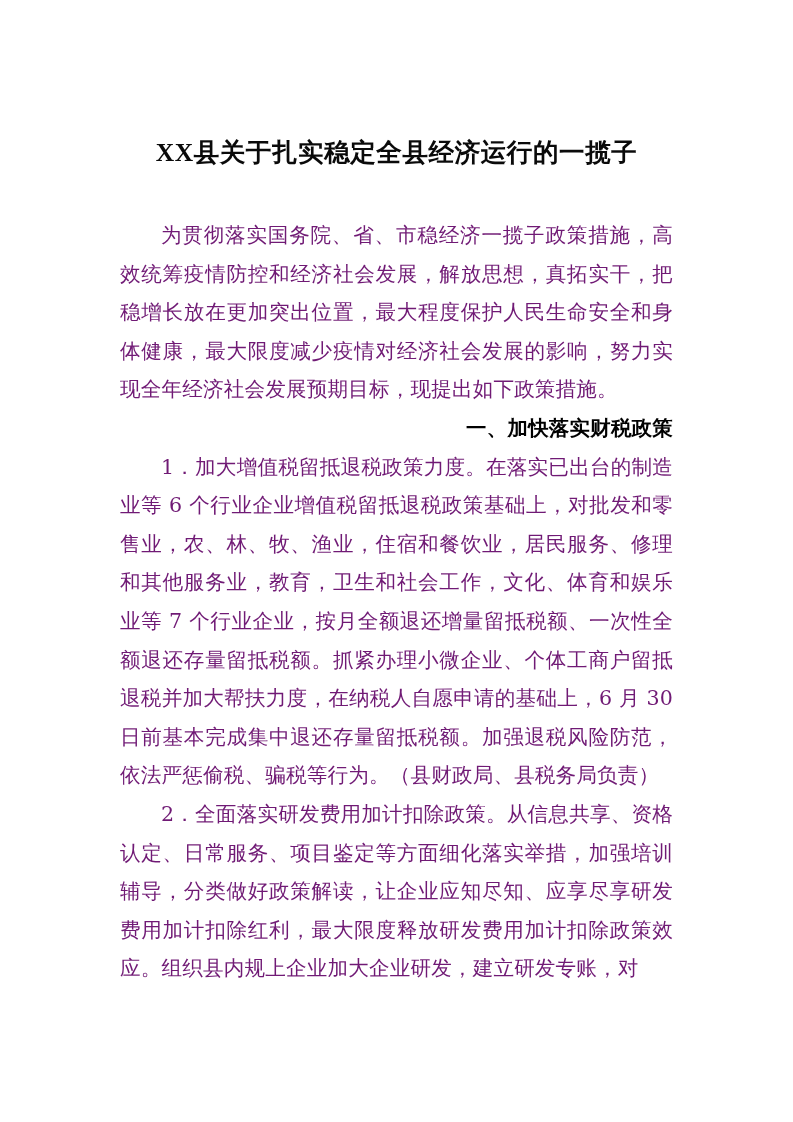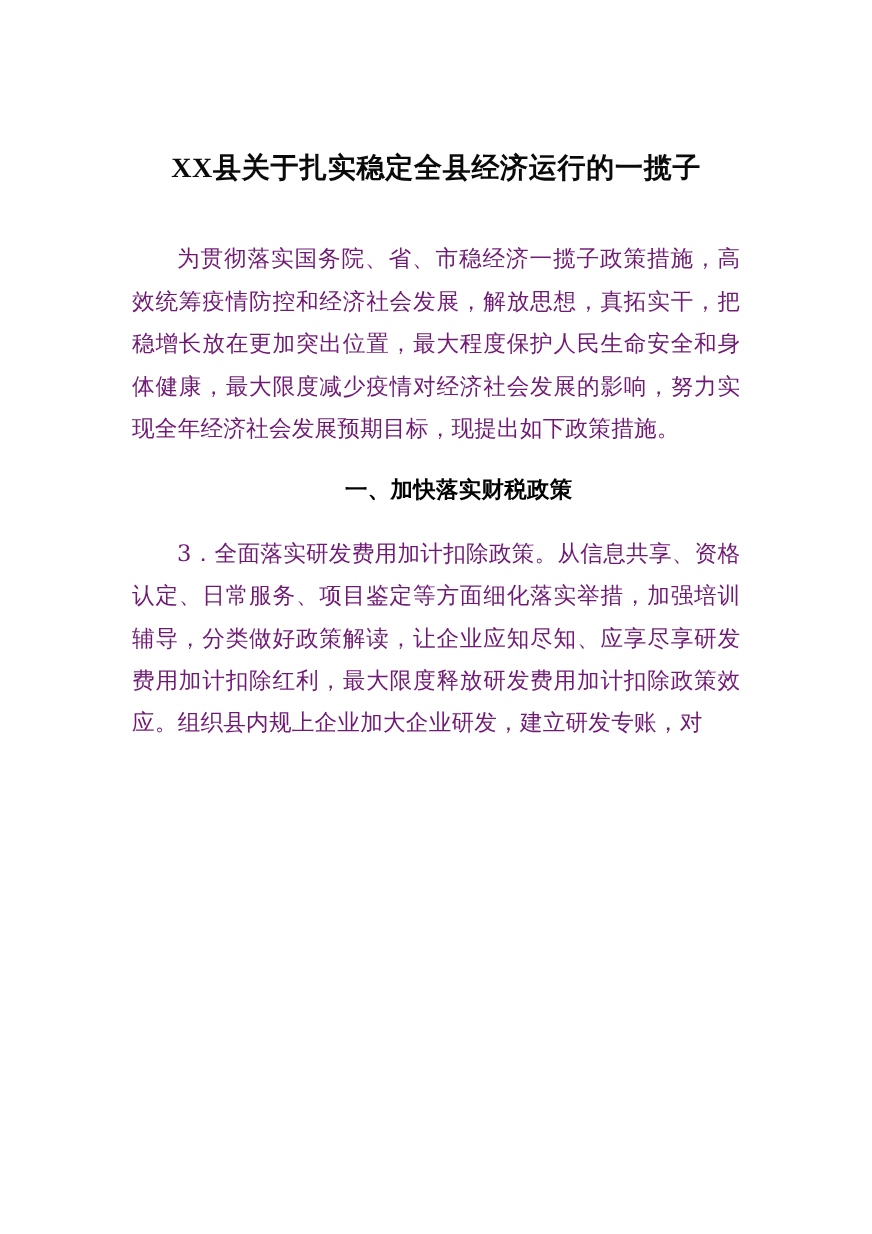--- a/index.html
+++ b/index.html
@@ -57,28 +57,28 @@
     text-align: justify;
     text-justify: inter-ideograph;
     text-indent: 41px;
     letter-spacing: 0.15px;
     color: #701a75;
     font-weight: 400;
   }
 
   
   h2.section-heading {
-    margin: 18px;
+    margin: 0;
     font-family: "Liberation Sans", "DejaVu Sans", sans-serif;
     font-size: 20.4px;
     line-height: 38.6px;
     font-weight: bold;
     text-indent: 41px;
     letter-spacing: 0.3px;
-    text-align: center;
+    text-align: right;
     color: #000000;
   }
 
   
   p.para.clipped {
     
   }
 </style>
 </head>
 <body>
@@ -89,18 +89,19 @@
     <h1 class="doc-title">
       <span>XX县关于扎实稳定全县经济运行的一揽子</span>
     </h1>
 
     <div class="body-block">
 
       <p class="para">为贯彻落实国务院、省、市稳经济一揽子政策措施，高效统筹疫情防控和经济社会发展，解放思想，真拓实干，把稳增长放在更加突出位置，最大程度保护人民生命安全和身体健康，最大限度减少疫情对经济社会发展的影响，努力实现全年经济社会发展预期目标，现提出如下政策措施。</p>
 
       <h2 class="section-heading">一、加快落实财税政策</h2>
 
+      <p class="para">1．加大增值税留抵退税政策力度。在落实已出台的制造业等 6 个行业企业增值税留抵退税政策基础上，对批发和零售业，农、林、牧、渔业，住宿和餐饮业，居民服务、修理和其他服务业，教育，卫生和社会工作，文化、体育和娱乐业等 7 个行业企业，按月全额退还增量留抵税额、一次性全额退还存量留抵税额。抓紧办理小微企业、个体工商户留抵退税并加大帮扶力度，在纳税人自愿申请的基础上，6 月 30 日前基本完成集中退还存量留抵税额。加强退税风险防范，依法严惩偷税、骗税等行为。（县财政局、县税务局负责）</p>
 
-      <p class="para clipped">3．全面落实研发费用加计扣除政策。从信息共享、资格认定、日常服务、项目鉴定等方面细化落实举措，加强培训辅导，分类做好政策解读，让企业应知尽知、应享尽享研发费用加计扣除红利，最大限度释放研发费用加计扣除政策效应。组织县内规上企业加大企业研发，建立研发专账，对</p>
+      <p class="para clipped">2．全面落实研发费用加计扣除政策。从信息共享、资格认定、日常服务、项目鉴定等方面细化落实举措，加强培训辅导，分类做好政策解读，让企业应知尽知、应享尽享研发费用加计扣除红利，最大限度释放研发费用加计扣除政策效应。组织县内规上企业加大企业研发，建立研发专账，对</p>
 
     </div>
   </div>
 </div>
 
 </body></html>

